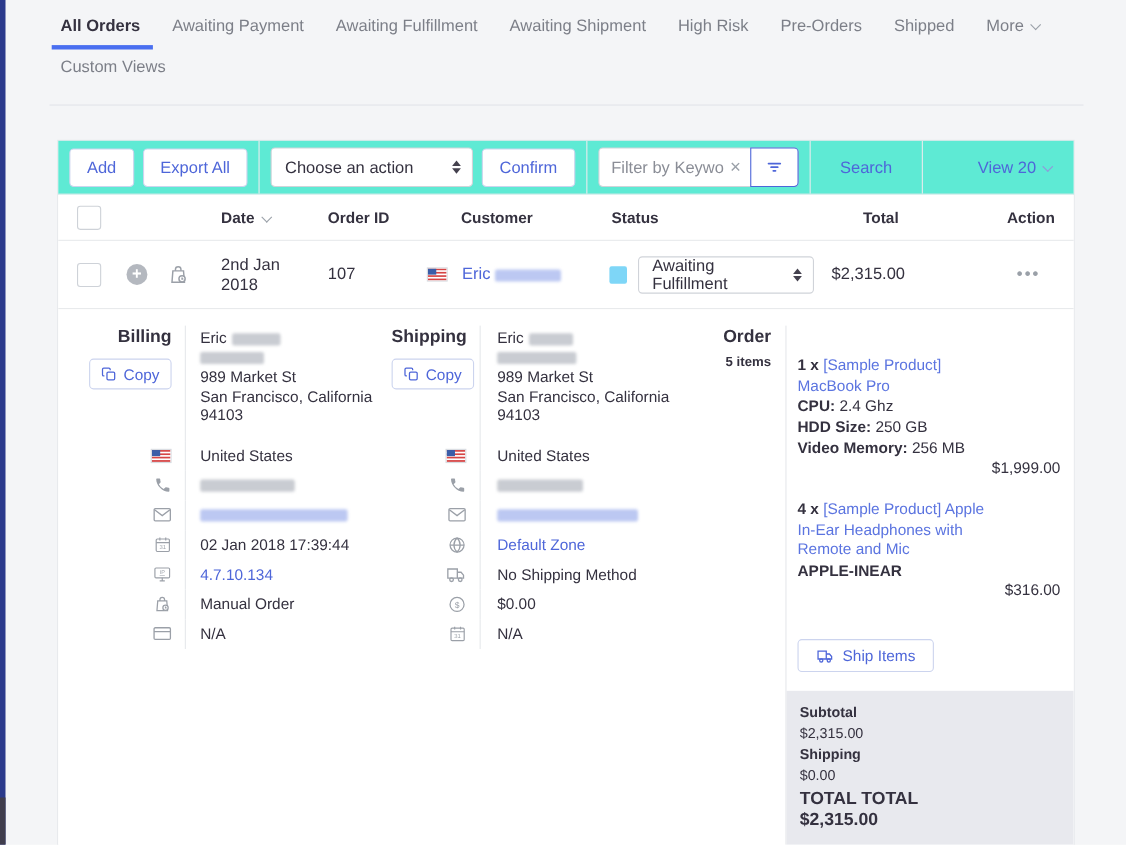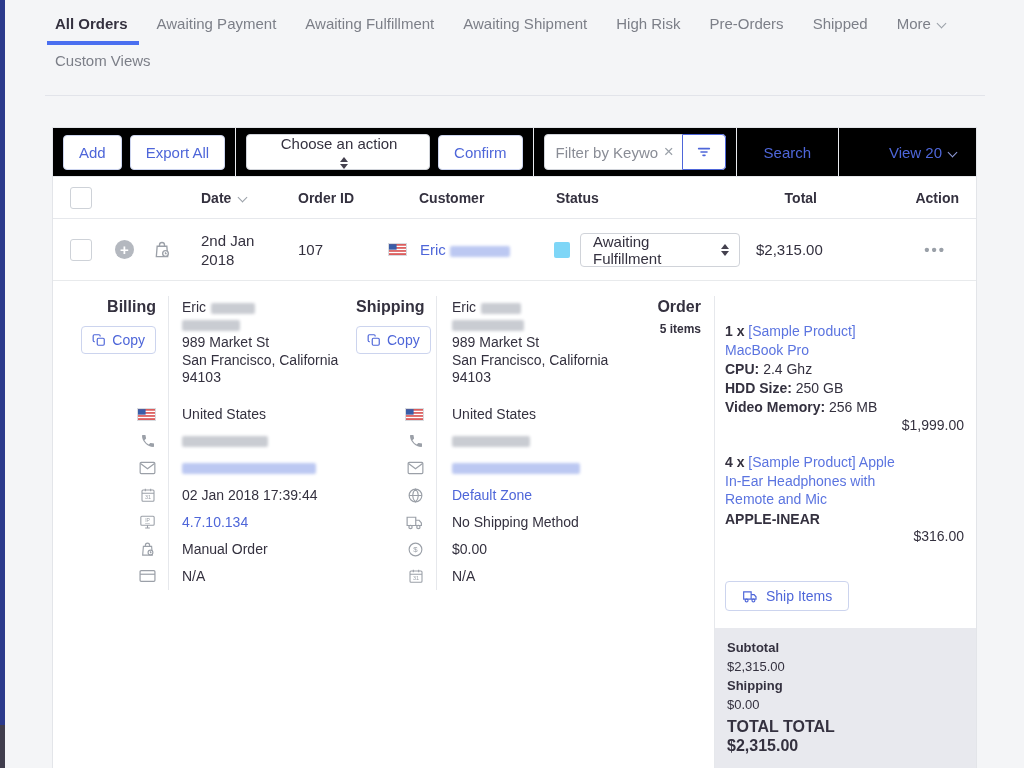--- a/index.html
+++ b/index.html
@@ -25,28 +25,28 @@
   .tabs-row2 { margin-top:7px; }
   .tabs-divider { margin:13px 39px 0 40px; border-bottom:1px solid #e2e4ea; }
 
   .chev { display:inline-block; width:7px; height:7px; border-right:1.6px solid currentColor; border-bottom:1.6px solid currentColor; transform:rotate(45deg); vertical-align:2px; }
   .chev.gray { color:#9aa0a8; }
 
   
   .card { margin:31px 47px 0 47px; background:#fff; border:1px solid #e3e5e9; }
 
   
-  .toolbar { height:49px; display:flex; align-items:stretch; background:#000000; border-bottom:1px solid #e6e8ec; font-size:15px; }
+  .toolbar { height:49px; display:flex; align-items:stretch; background:#5eead4; border-bottom:1px solid #e6e8ec; font-size:15px; }
   .tseg { display:flex; align-items:center; border-right:1px solid #e9ebee; padding:0 10px; }
   .btn { display:inline-flex; align-items:center; justify-content:center; height:35px; padding:0 15px;
          background:#fff; border:1px solid #ccd4ee; border-radius:4px; color:#4e66d9; font-size:15px; cursor:pointer; }
   .btn + .btn { margin-left:8px; }
   .select { display:inline-flex; align-items:center; justify-content:space-between; height:36px; background:#fff;
             border:1px solid #d0d3d9; border-radius:4px; padding:0 10px 0 12px; color:#34313f; cursor:pointer; }
-  .action-select { width:184px; margin-right:8px;flex-direction:column; }
+  .action-select { width:184px; margin-right:8px; }
   .sel-arrows { display:inline-flex; flex-direction:column; align-items:center; gap:2px; margin-left:10px; }
   .sel-arrows i { display:block; width:0; height:0; border-left:4px solid transparent; border-right:4px solid transparent; }
   .sel-arrows .up { border-bottom:5px solid #44414e; }
   .sel-arrows .dn { border-top:5px solid #44414e; }
 
   .filter-box { display:flex; align-items:center; height:36px; background:#fff; border:1px solid #d0d3d9; border-radius:4px; width:182px; }
   .filter-box input { border:none; outline:none; flex:1; min-width:0; padding:0 4px 0 11px; font-size:15px; color:#7c7f88;
                       font-family:"Liberation Sans", sans-serif; background:transparent; }
   .filter-box input::placeholder { color:#8a8d96; }
   .clear-x { color:#9aa0a8; font-size:17px; padding:0 8px 2px 2px; cursor:pointer; line-height:1; }

